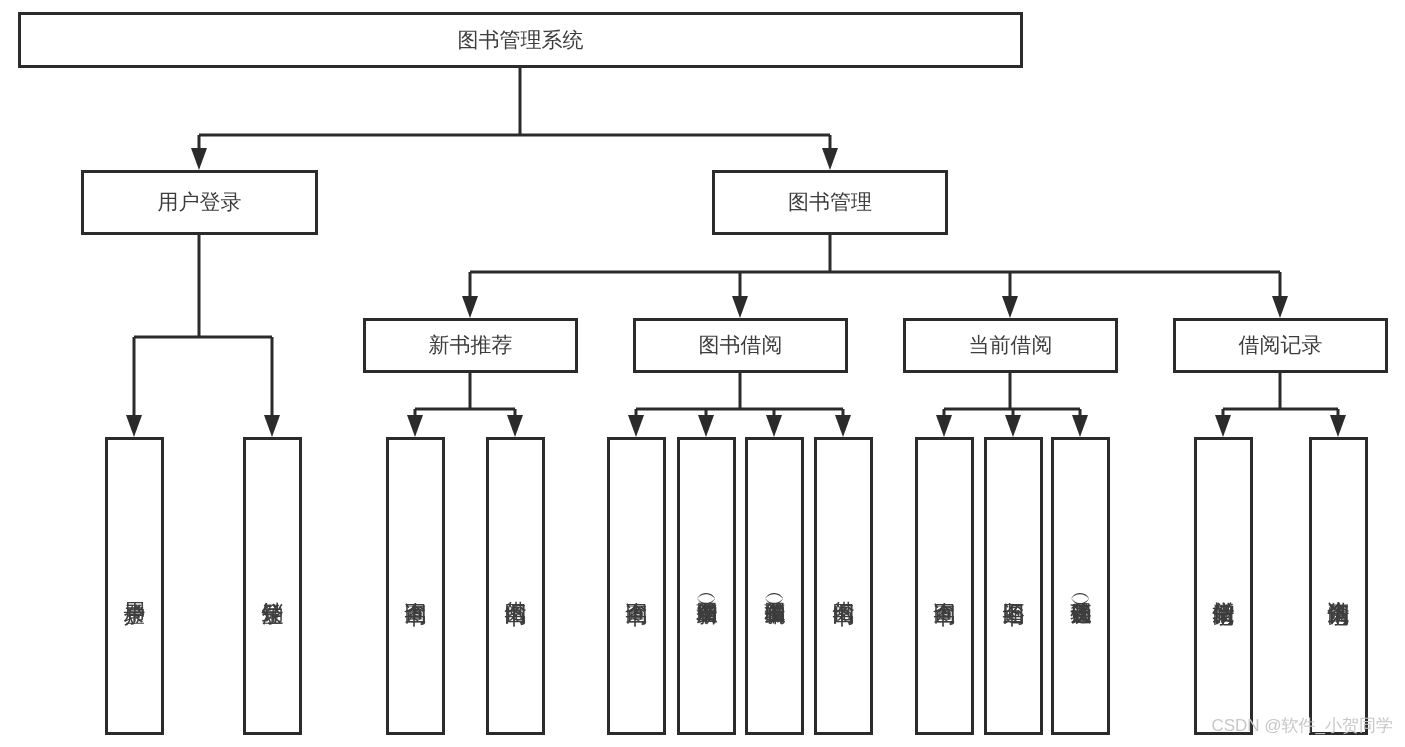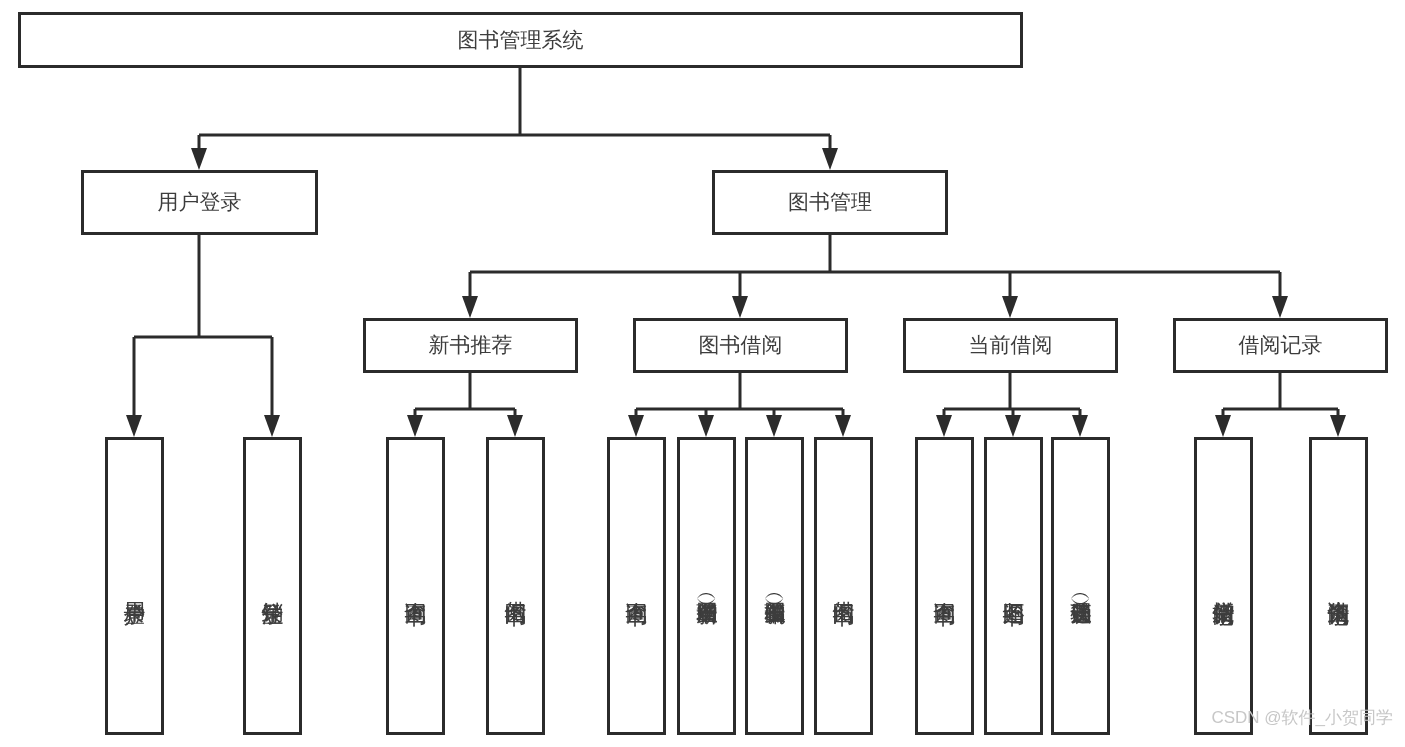--- a/index.html
+++ b/index.html
@@ -23,21 +23,21 @@
     font-family:"Liberation Sans","DejaVu Sans",sans-serif;
     font-size:22px;color:#3d3d3d;line-height:1.18;
     letter-spacing:1px;
     white-space:nowrap;
     pointer-events:none;
   }
   .leaf-label-wrap.tight{font-size:21px;letter-spacing:0px;}
   .connector{stroke:#2b2b2b;stroke-width:3;fill:none;}
   .arrow-head{fill:#2b2b2b;stroke:none;}
   #watermark{
-    position:absolute;right:12px;bottom:18px;
+    position:absolute;right:12px;bottom:10px;
     font-family:"Liberation Sans","DejaVu Sans",sans-serif;
     font-size:17px;color:#c7c7c7;white-space:nowrap;
     pointer-events:none;
   }
 </style>
 </head>
 <body>
 
 <svg id="diagram" viewBox="0 0 1405 747" xmlns="http://www.w3.org/2000/svg">
   <g id="connectors-layer">

